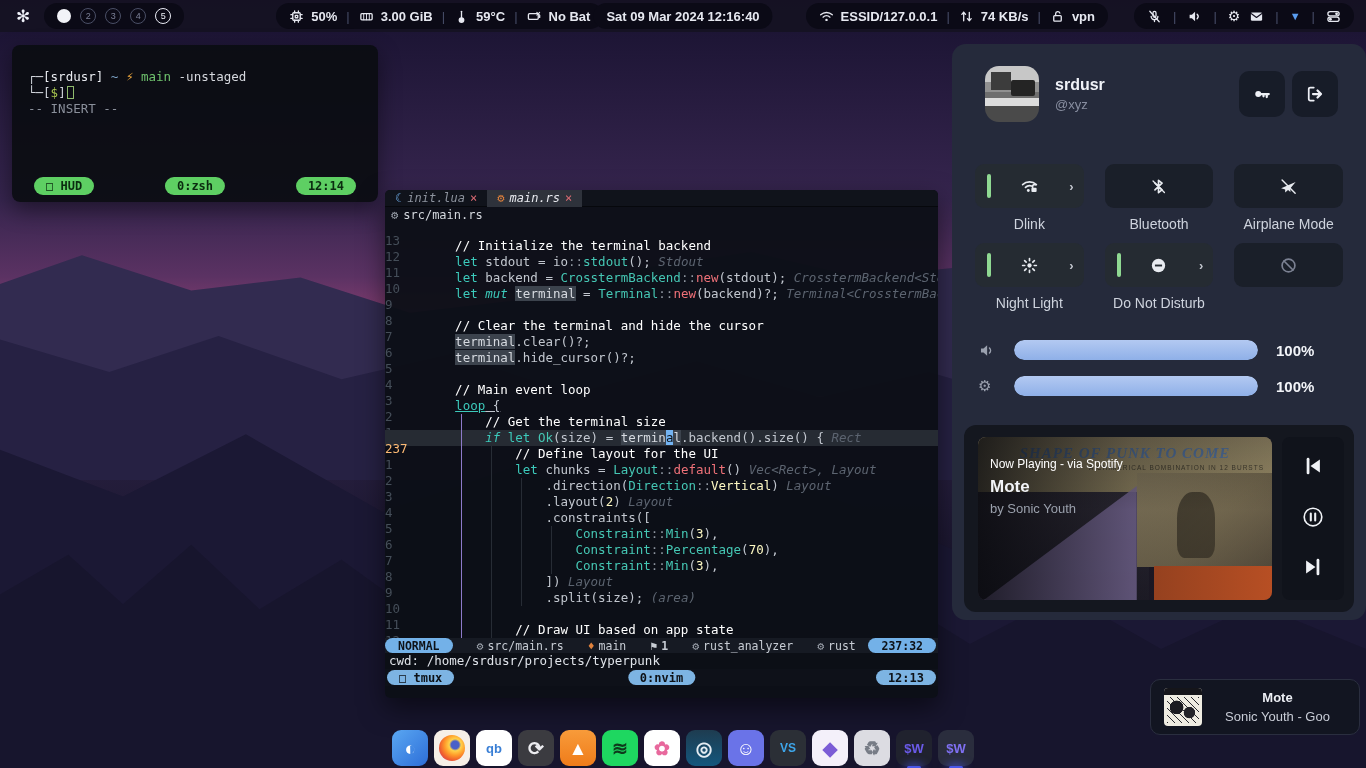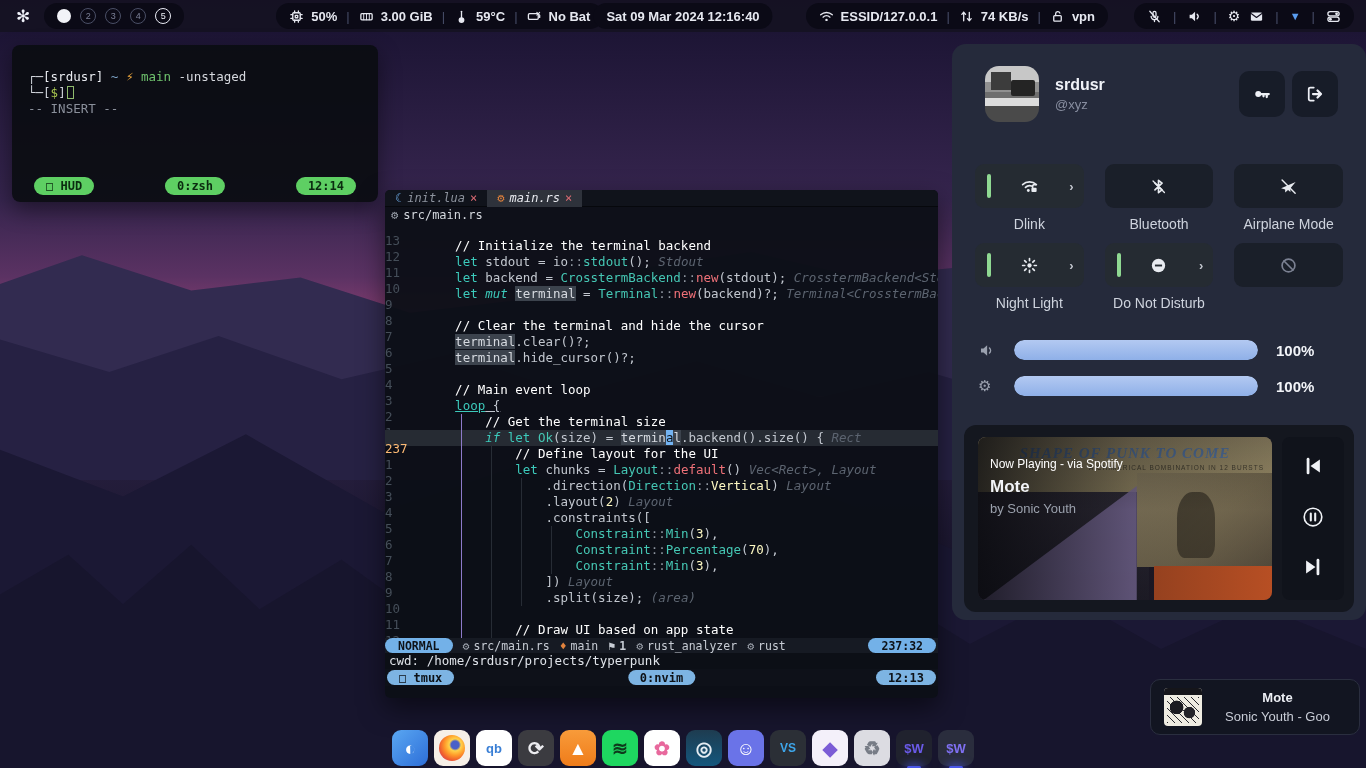--- a/index.html
+++ b/index.html
@@ -54,21 +54,21 @@
   .lc { flex:1; overflow:hidden; }
   .s-t { color:#c2c7cf; } .s-p { color:#8f96a0; }
   .s-k { color:#3ccabb; } .s-ki,.s-ku { color:#3ccabb; font-style:italic; }
   .s-ku { font-style:normal; text-decoration:underline; }
   .s-tu { color:#c2c7cf; text-decoration:underline; }
   .s-y { color:#45c7b4; } .s-f { color:#ef7178; } .s-n { color:#fef9c3; }
   .s-c { color:#ffffff; } .s-h { color:#5c6470; font-style:italic; }
   .s-w { background:#3c434d; color:#d6dae0; } .s-cur { background:#73b3f2; color:#10141a; }
   .guide { position:absolute; width:1px; background:#272c35; }
   .guide.active { background:#8d7ac9; }
-  #stl { height:15px; background:#161a23; display:flex; align-items:center; gap:10px; font-size:11.5px; position:relative; }
+  #stl { height:15px; background:#161a23; display:flex; align-items:center; gap:24px; font-size:11.5px; position:relative; }
   .bpill { background:#73b1e8; color:#0e1217; font-weight:700; border-radius:8px; padding:0 13px; height:15px; display:flex; align-items:center; }
   #stl .item { display:flex; gap:4px; align-items:center; color:#c7ccd4; }
   .st-gear { color:#9aa0aa; font-style:normal; } .st-diamond { color:#e0823d; } .st-flag { color:#5fc468; font-weight:700; }
   #stl-pos { position:absolute; right:2px; }
   #cwd { height:16px; font-size:12.5px; line-height:16px; color:#dfe3e9; padding-left:4px; background:#0c0f16; }
   #tmuxbar { height:17px; background:#0e1119; position:relative; }
   .tpill { position:absolute; top:1px; background:#7db4e3; color:#0d1116; border-radius:9px; font-weight:700; font-size:12px; height:15px; display:flex; align-items:center; padding:0 12px; }
   
   #cc { position:absolute; right:0; top:44px; width:414px; height:576px; background:#252a3b; border-radius:14px; color:#e8eaf0; }
   #cc-head { position:absolute; left:33px; top:22px; display:flex; align-items:center; }

